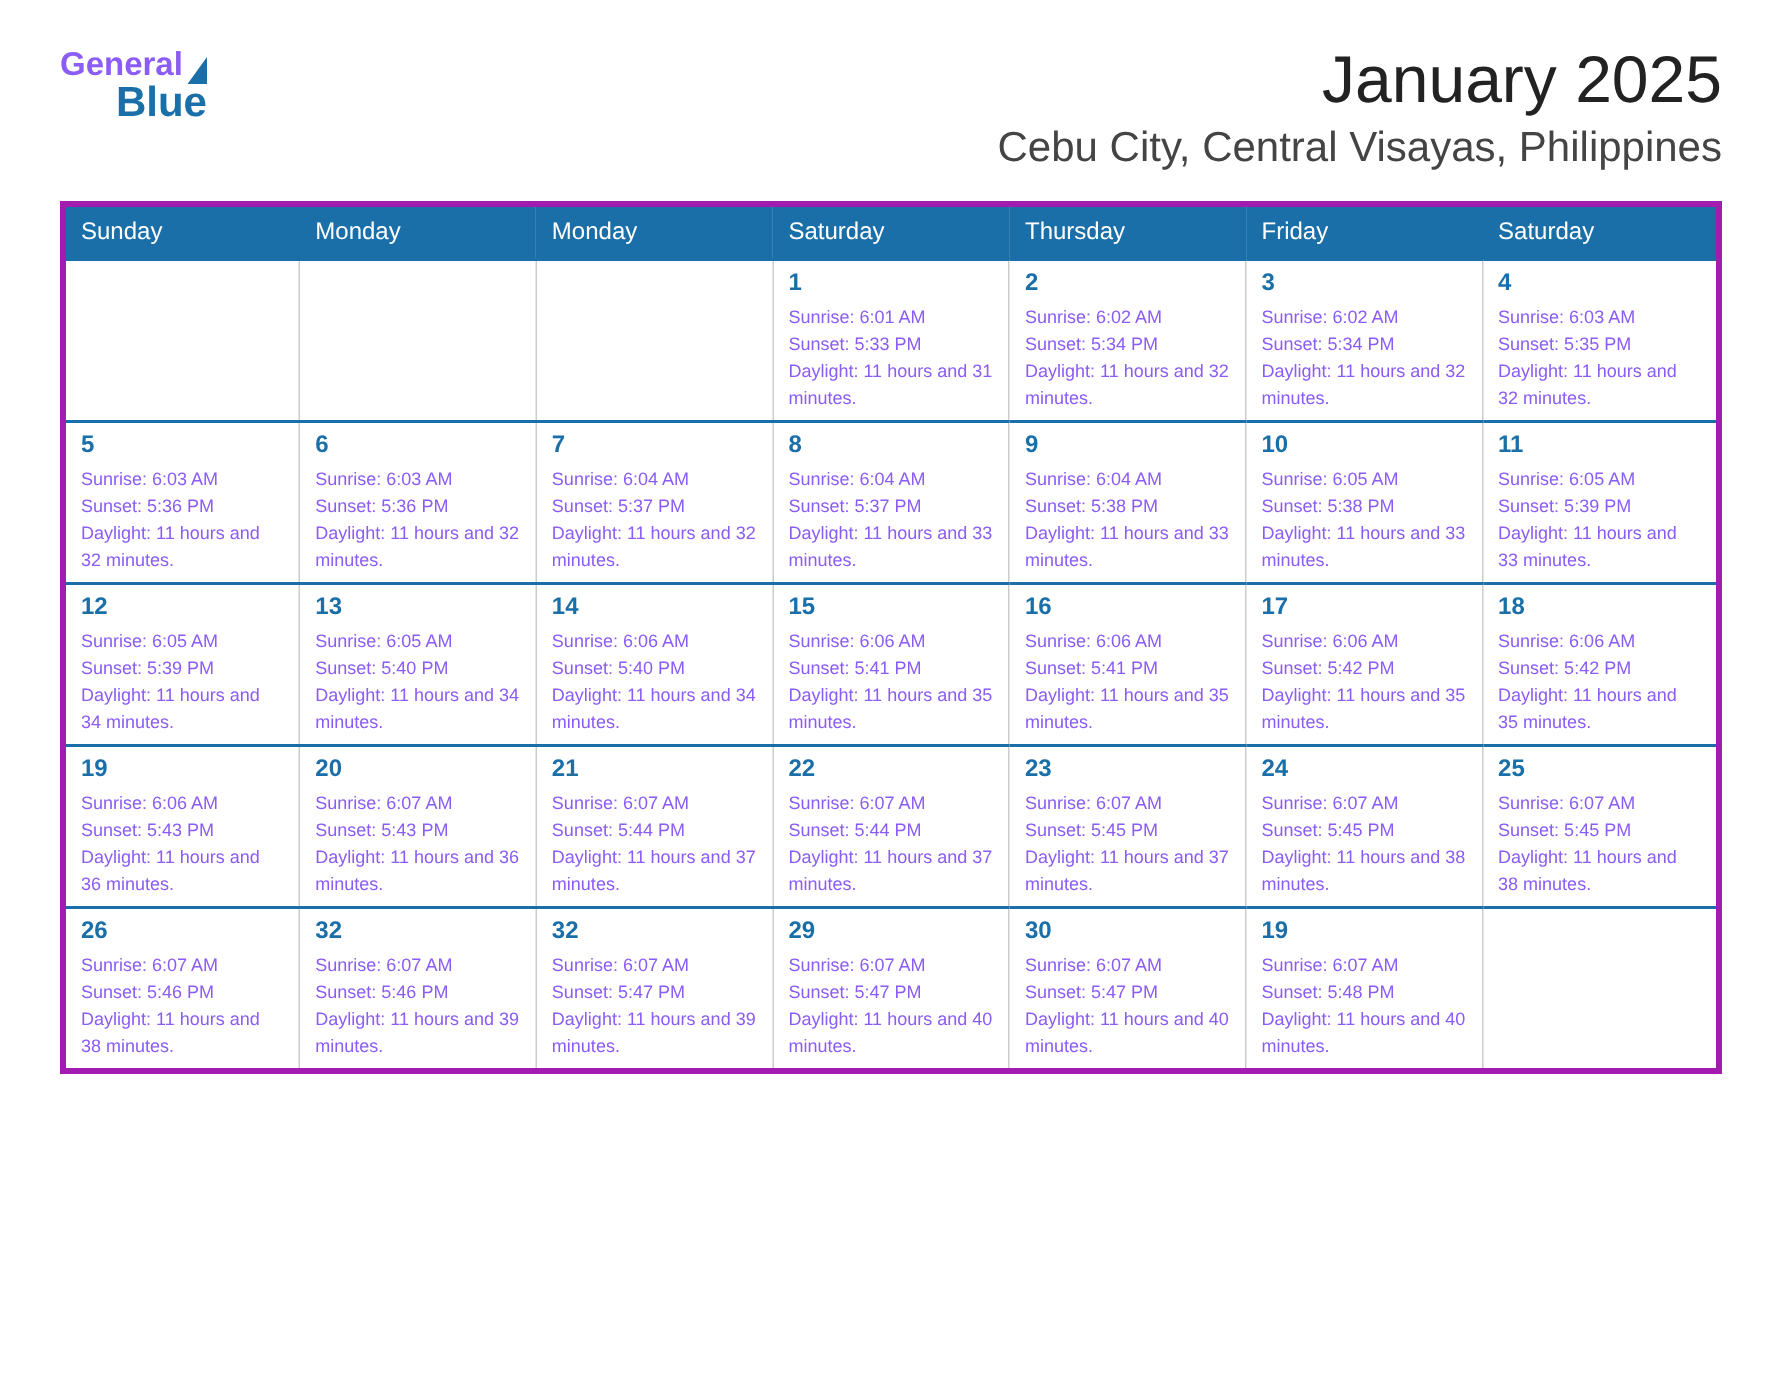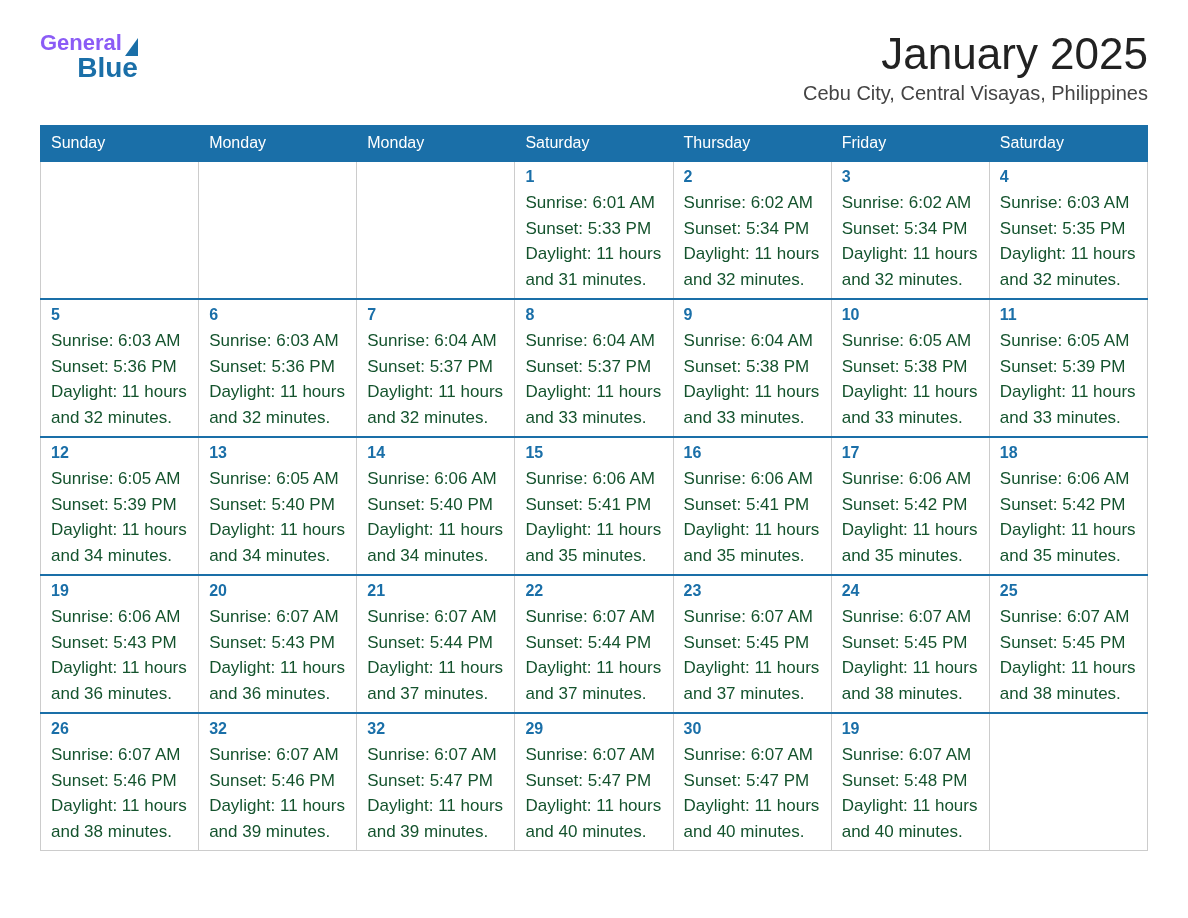--- a/index.html
+++ b/index.html
@@ -39,28 +39,28 @@
     .title-area {
       text-align: right;
     }
     .month-title {
       font-size: 44px;
       font-weight: normal;
       color: #222;
       line-height: 1.1;
     }
     .location-title {
-      font-size: 20px;
+      font-size: 28px;
       color: #444;
       margin-top: 4px;
     }
     .calendar-table {
       width: 100%;
       border-collapse: collapse;
-      border: 1px solid #a21caf;
+      border: 4px solid #a21caf;
     }
     .calendar-table th {
       background-color: #1a6fa8;
       color: #fff;
       font-size: 16px;
       font-weight: normal;
       padding: 8px 10px;
       text-align: left;
       border: 1px solid #1a6fa8;
     }
@@ -74,22 +74,22 @@
       min-height: 100px;
     }
     .day-number {
       font-size: 16px;
       font-weight: bold;
       color: #1a6fa8;
       display: block;
       margin-bottom: 4px;
     }
     .day-info {
-      font-size: 17px;
-      color: #14532d;
+      font-size: 12px;
+      color: #8b5cf6;
       line-height: 1.5;
     }
     .empty-cell {
       background: #fff;
     }
     .calendar-table tr td {
       border-bottom: 1px solid #ccc;
     }
     .calendar-table tbody tr:first-child td {
       border-top: 2px solid #1a6fa8;

